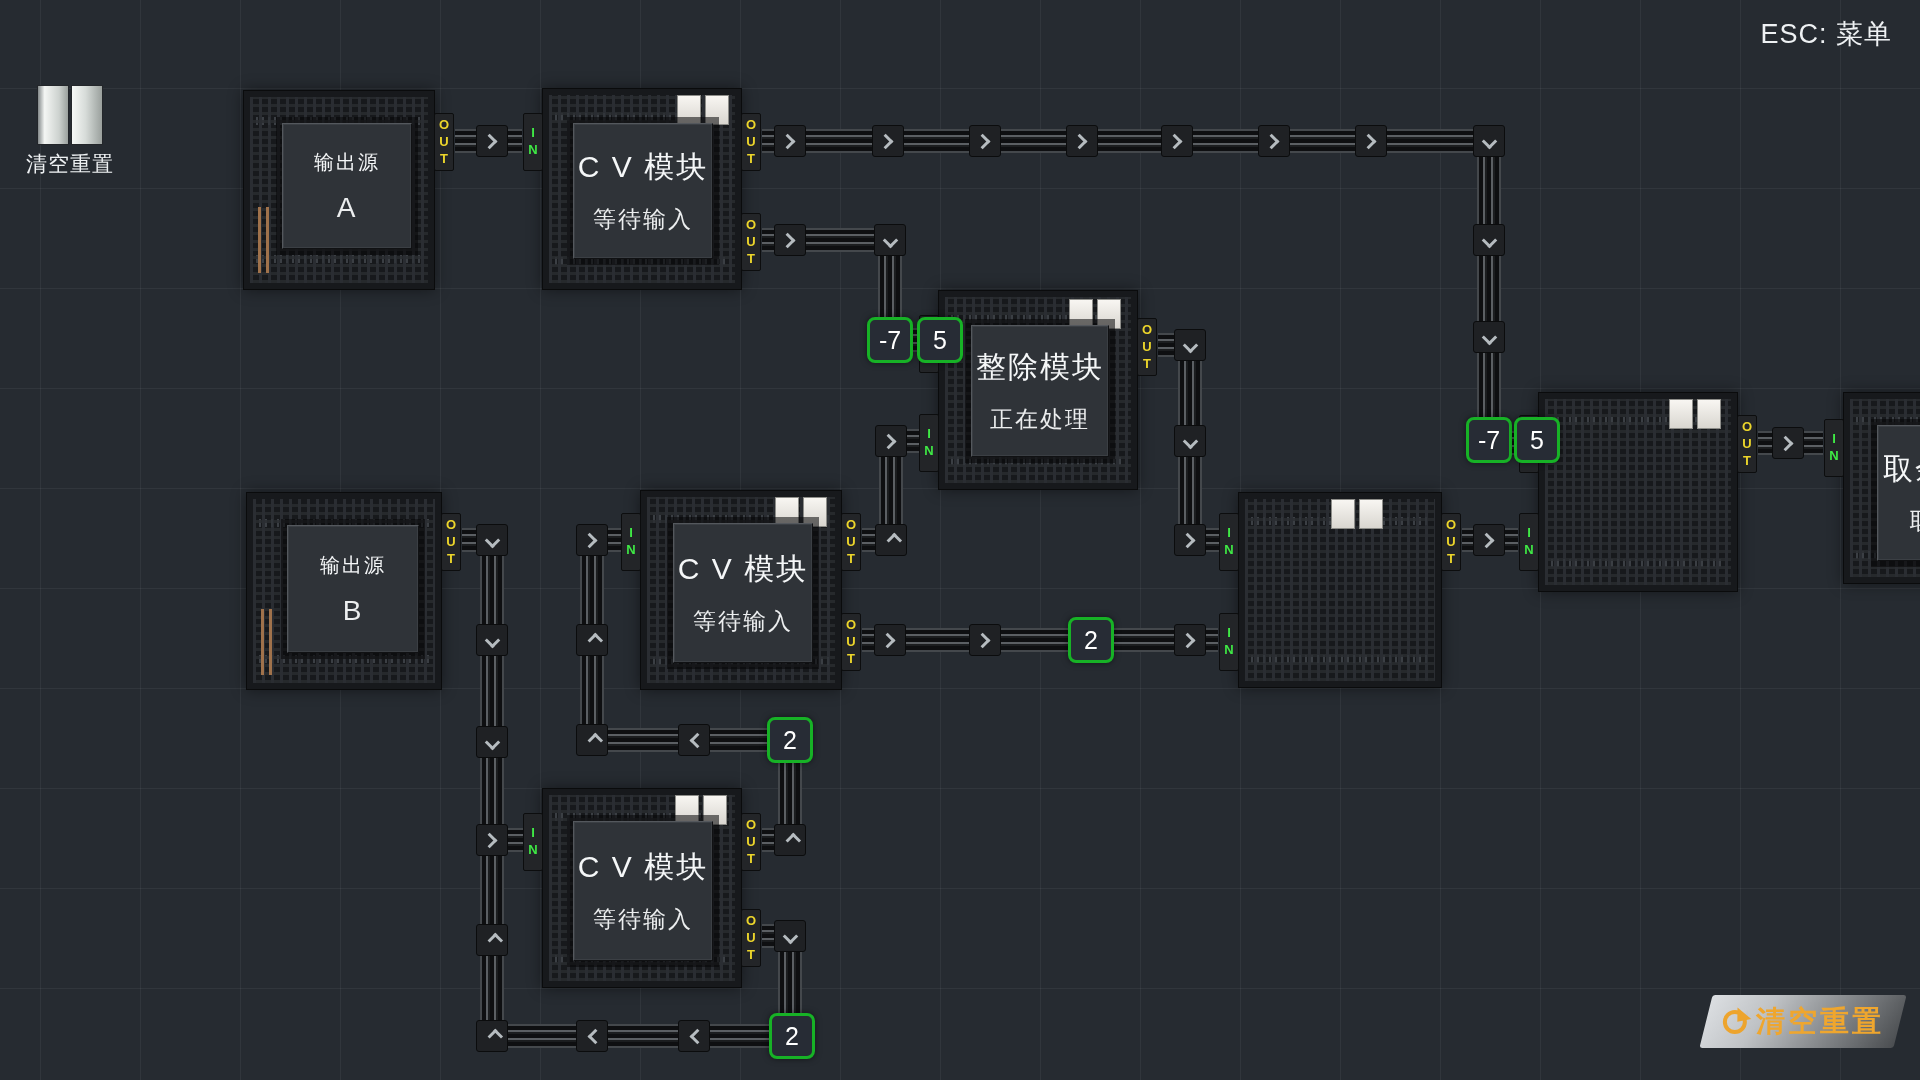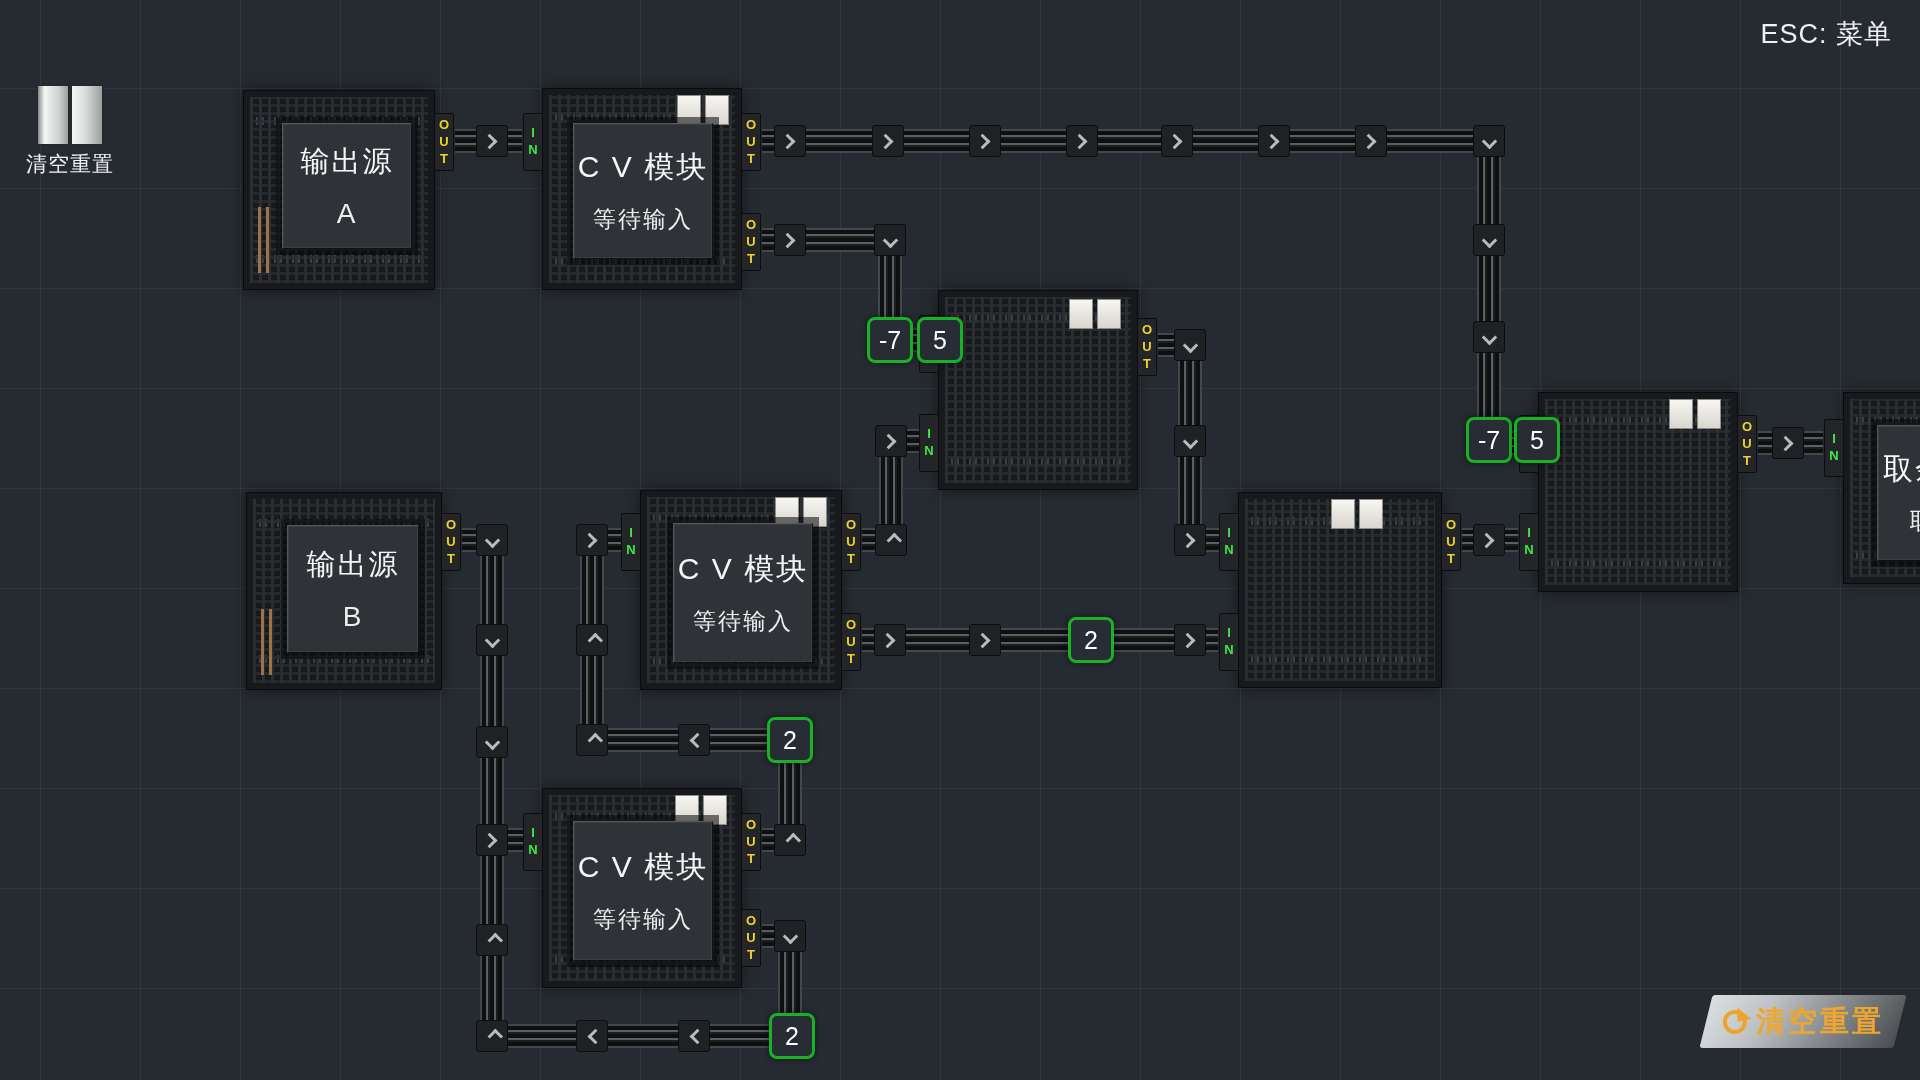--- a/index.html
+++ b/index.html
@@ -43,21 +43,21 @@
     repeating-linear-gradient(0deg,#2a2d31 0 3px,transparent 3px 8px);opacity:.8;}
   .copper{position:absolute;width:3px;background:#a0724b;z-index:1;}
   .wchip{position:absolute;width:24px;height:30px;z-index:2;border:1px solid #8d8d89;
     background:linear-gradient(#f8f6f2,#d9d6d0);}
   .chip{position:absolute;z-index:2;background:#2f3338;display:flex;flex-direction:column;
     align-items:center;justify-content:center;gap:16px;
     border:1px solid #54585d;border-right-color:#101113;border-bottom-color:#101113;
     box-shadow:0 0 0 6px rgba(5,6,7,.55), inset 0 0 0 1px #3b3f44;}
   .chip-title{font-size:30px;color:#f5f7f8;letter-spacing:2px;white-space:nowrap;}
   .chip-status{font-size:23px;color:#eceeef;letter-spacing:2px;white-space:nowrap;}
-  .chip.src .chip-title{font-size:29px;}
+  .chip.src .chip-title{font-size:20px;}
   .chip.src .chip-status{font-size:28px;}
   .port{position:absolute;width:20px;height:58px;background:#232528;border:1px solid #0c0d0e;
     z-index:3;display:flex;align-items:center;justify-content:center;border-radius:2px;}
   .port.left{left:-20px;} .port.right{right:-20px;}
   .plabel{writing-mode:vertical-rl;text-orientation:upright;font-size:13px;font-weight:bold;
     letter-spacing:2px;line-height:1;}
   .plabel.in{color:#3fe945;} .plabel.out{color:#ecd52b;}
   .badge{position:absolute;width:46px;height:46px;background:#272c35;border:3px solid #17b226;
     border-radius:8px;z-index:4;display:flex;align-items:center;justify-content:center;
     font-size:25px;color:#ffffff;box-shadow:0 0 6px rgba(0,0,0,.5);}
@@ -263,20 +263,24 @@
         <span class="plabel out">OUT</span>
       </div>
   </div>
 
   <div class="module" style="left:938px;top:290px;width:200px;height:200px;">
     <div class="padrow" style="top:24px;"></div>
     <div class="padrow" style="bottom:24px;"></div>
     <div class="speck" style="left:6px;top:6px;right:6px;bottom:6px;"></div>
     <div class="wchip" style="right:44px;top:8px;"></div>
     <div class="wchip" style="right:16px;top:8px;"></div>
+    <div class="chip" style="left:32px;top:34px;width:138px;height:132px;">
+      <div class="chip-title">整除模块</div>
+      <div class="chip-status">正在处理</div>
+    </div>
     <div class="port left" style="top:24px;"></div>
     <div class="port left" style="top:123px;">
         <span class="plabel in">IN</span>
       </div>
     <div class="port right" style="top:27px;">
         <span class="plabel out">OUT</span>
       </div>
   </div>
 
   <div class="module" style="left:246px;top:492px;width:196px;height:198px;">

